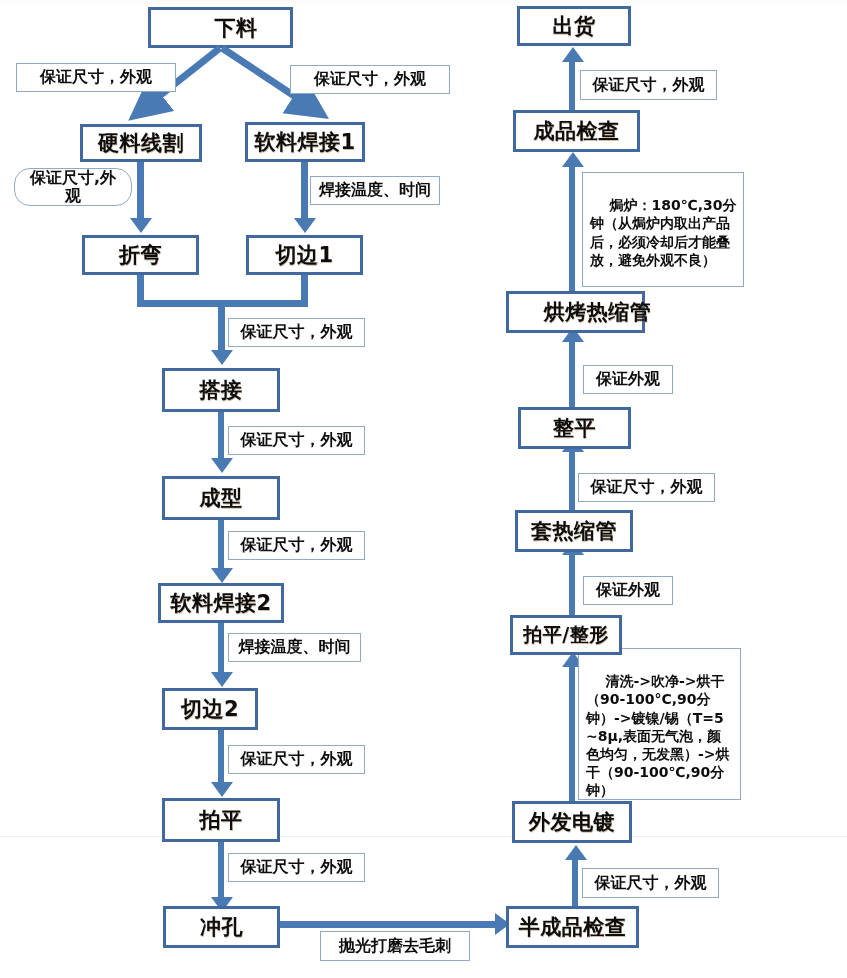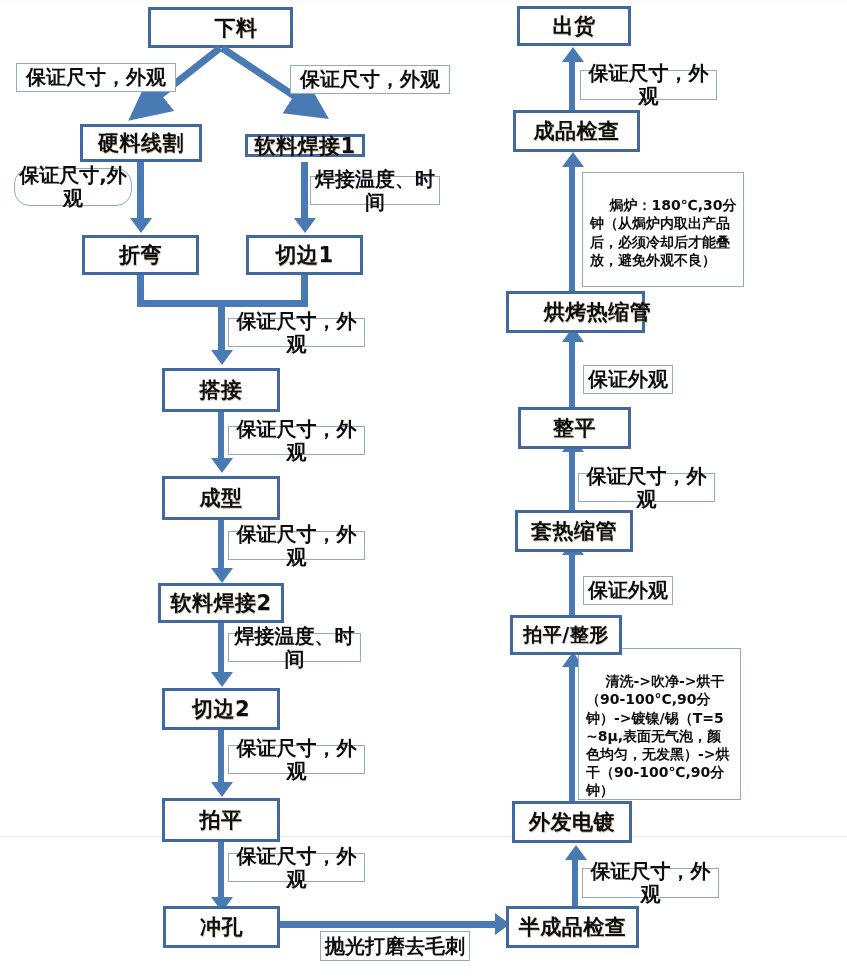--- a/index.html
+++ b/index.html
@@ -53,21 +53,21 @@
   .note {
     position: absolute;
     box-sizing: border-box;
     background: #ffffff;
     border: 1.5px solid #8fa9c9;
     display: flex;
     align-items: center;
     justify-content: center;
     color: #0d0d0d;
     font-weight: 700;
-    font-size: 20px;
+    font-size: 16px;
     line-height: 1.15;
     text-align: center;
     white-space: pre-line;
     padding: 1px 4px;
   }
 
   
   .detail {
     position: absolute;
     box-sizing: border-box;
@@ -135,21 +135,21 @@
     <span>保证尺寸，外观</span>
   </div>
   <div class="note" style="left:290px; top:65px; width:160px; height:29px;">
     <span>保证尺寸，外观</span>
   </div>
 
   <div class="proc" style="left:80px; top:124px; width:122px; height:38px;">
     <span>硬料线割</span>
   </div>
 
-  <div class="proc" style="left:245px; top:122px; width:120px; height:23px;margin-top:12px;">
+  <div class="proc" style="left:245px; top:122px; width:120px; height:40px;">
     <span>软料焊接1</span>
   </div>
 
   <div class="vline" style="left:137px; top:162px; width:7px; height:58px;"></div>
   <div class="arrow-down" style="left:130px; top:218px;"></div>
 
   <div class="note" style="left:14px; top:168px; width:118px; height:38px; align-items:center;border-radius:16px;">
     <span>保证尺寸,外
 观</span>
   </div>
@@ -202,21 +202,21 @@
   <div class="proc" style="left:158px; top:583px; width:126px; height:40px;">
     <span>软料焊接2</span>
   </div>
 
   <div class="vline" style="left:218px; top:623px; width:6px; height:54px;"></div>
   <div class="arrow-down" style="left:211px; top:672px;"></div>
   <div class="note" style="left:228px; top:633px; width:133px; height:29px;">
     <span>焊接温度、时间</span>
   </div>
 
-  <div class="proc" style="left:162px; top:688px; width:118px; height:42px;">
+  <div class="proc" style="left:162px; top:688px; width:96px; height:42px;">
     <span>切边2</span>
   </div>
 
   <div class="vline" style="left:218px; top:730px; width:6px; height:56px;"></div>
   <div class="arrow-down" style="left:211px; top:782px;"></div>
   <div class="note" style="left:228px; top:745px; width:137px; height:29px;">
     <span>保证尺寸，外观</span>
   </div>
 
   <div class="proc" style="left:162px; top:798px; width:118px; height:44px;">

